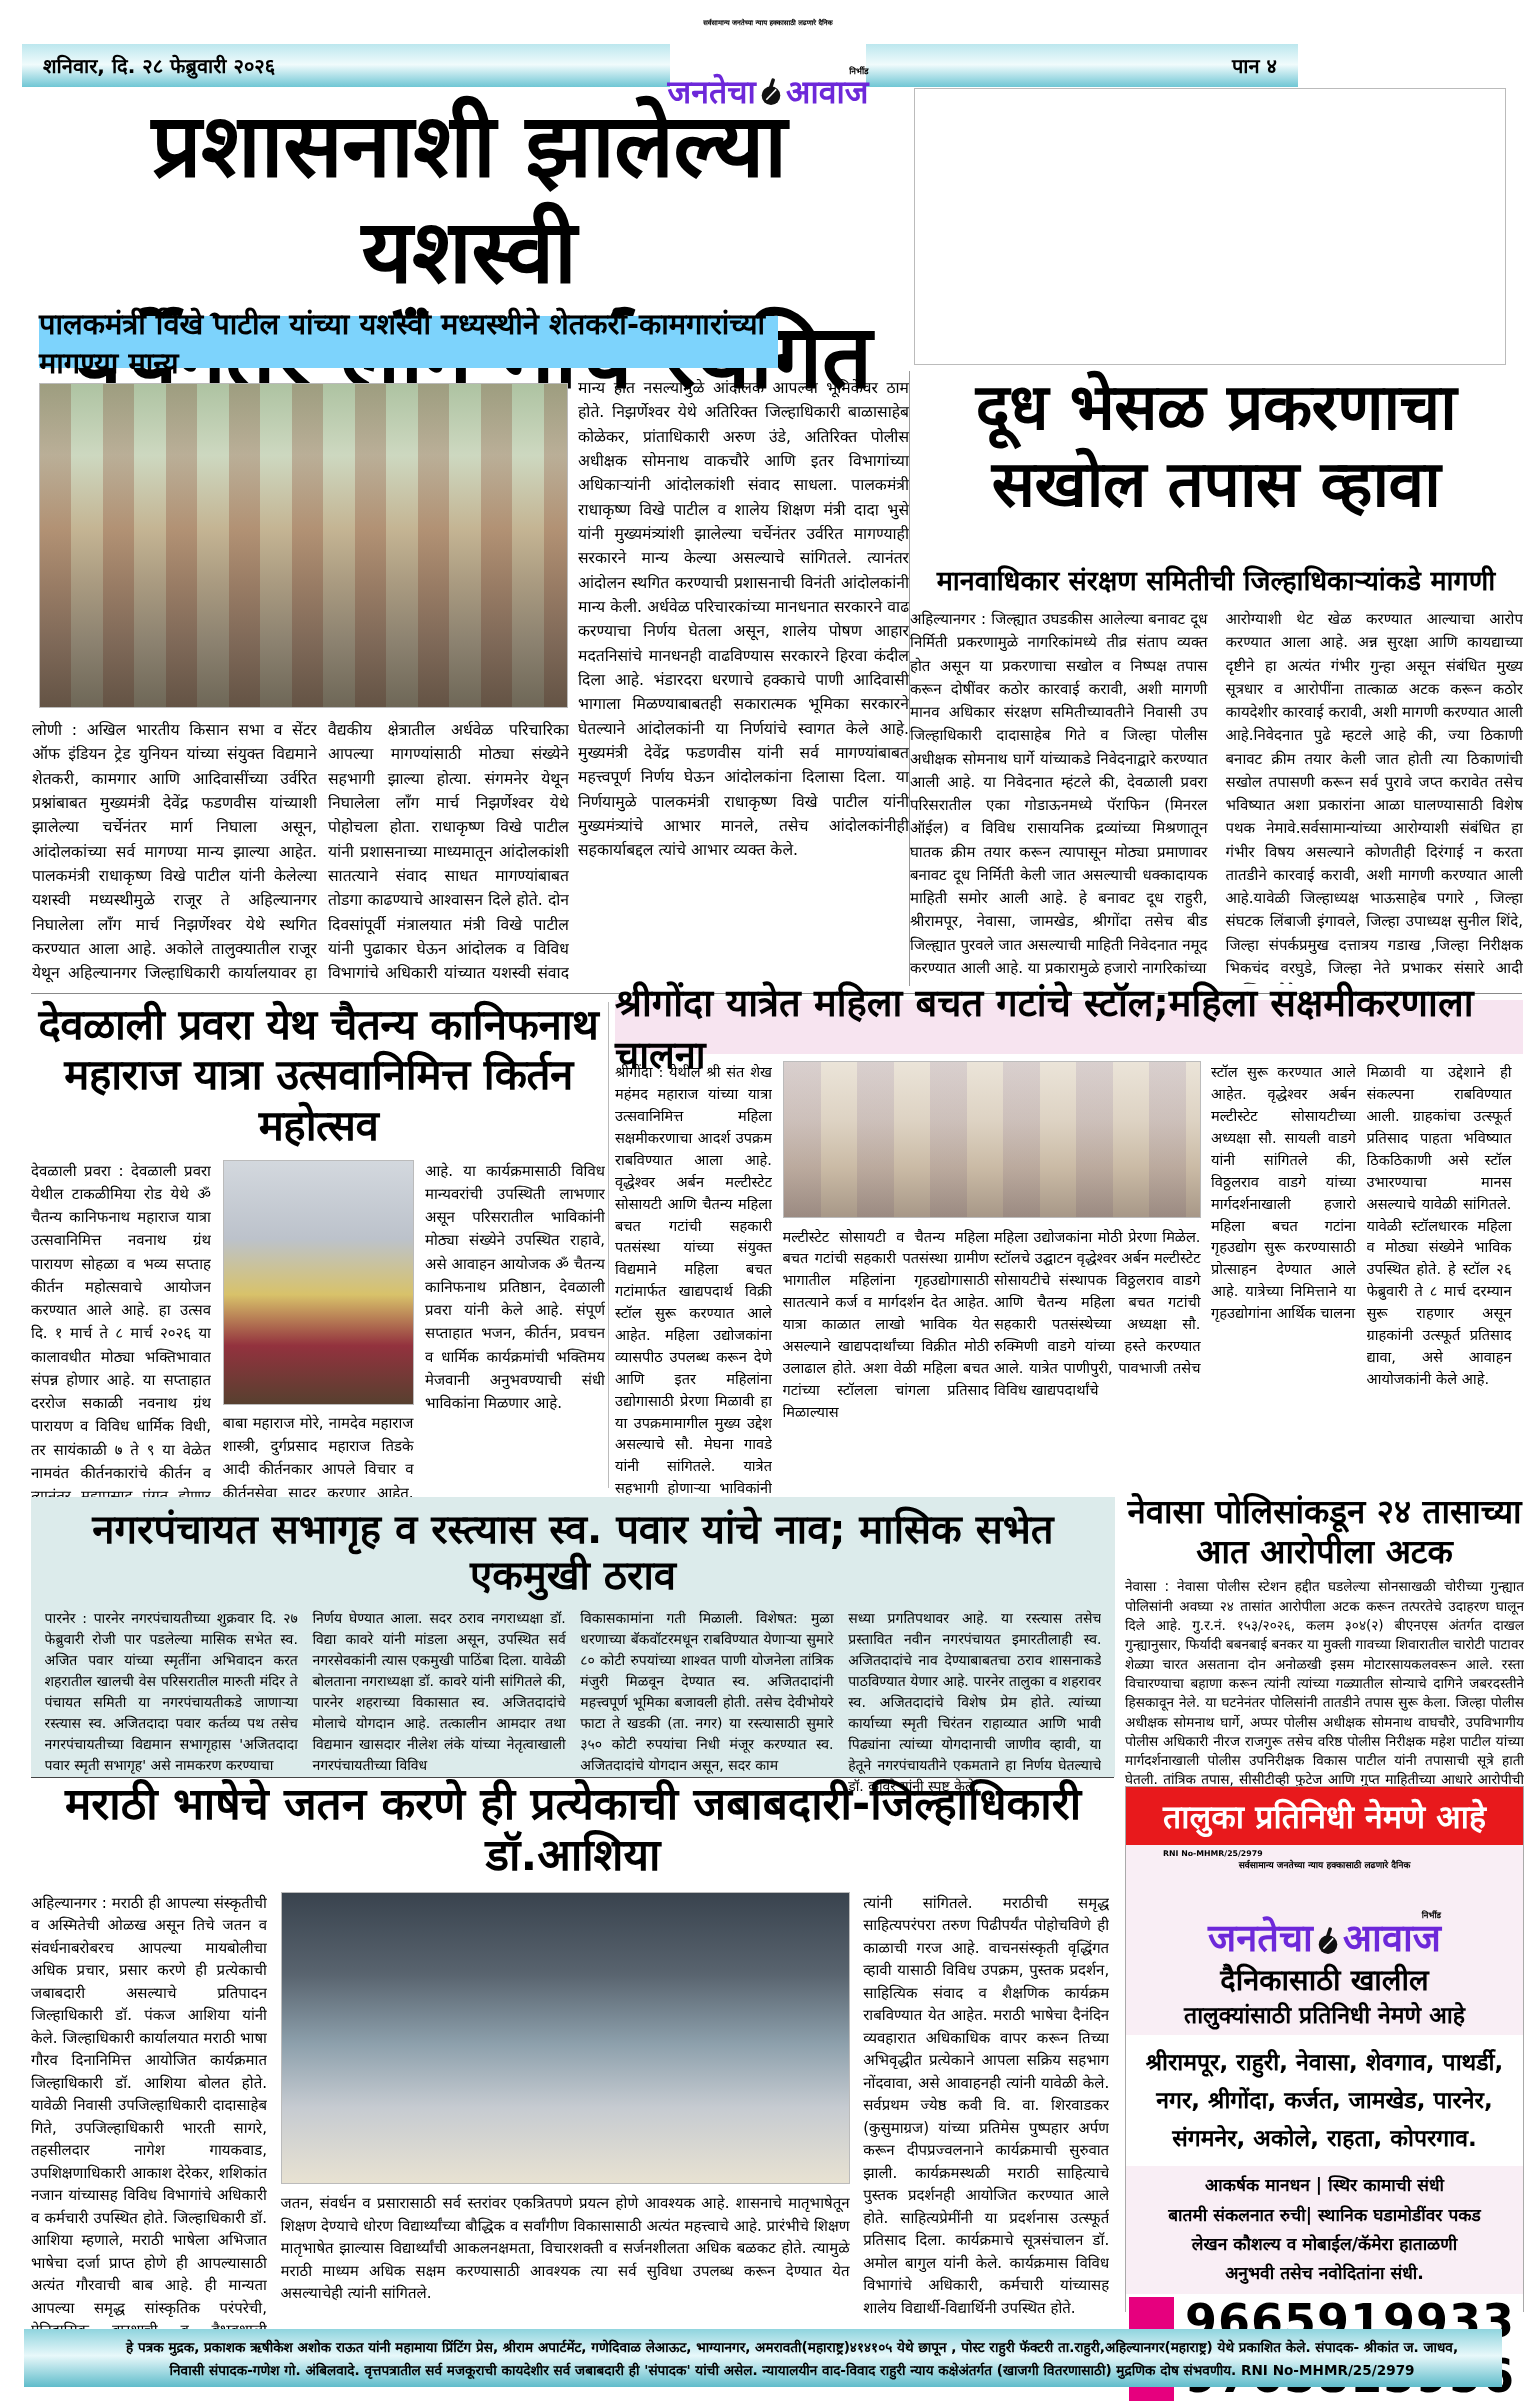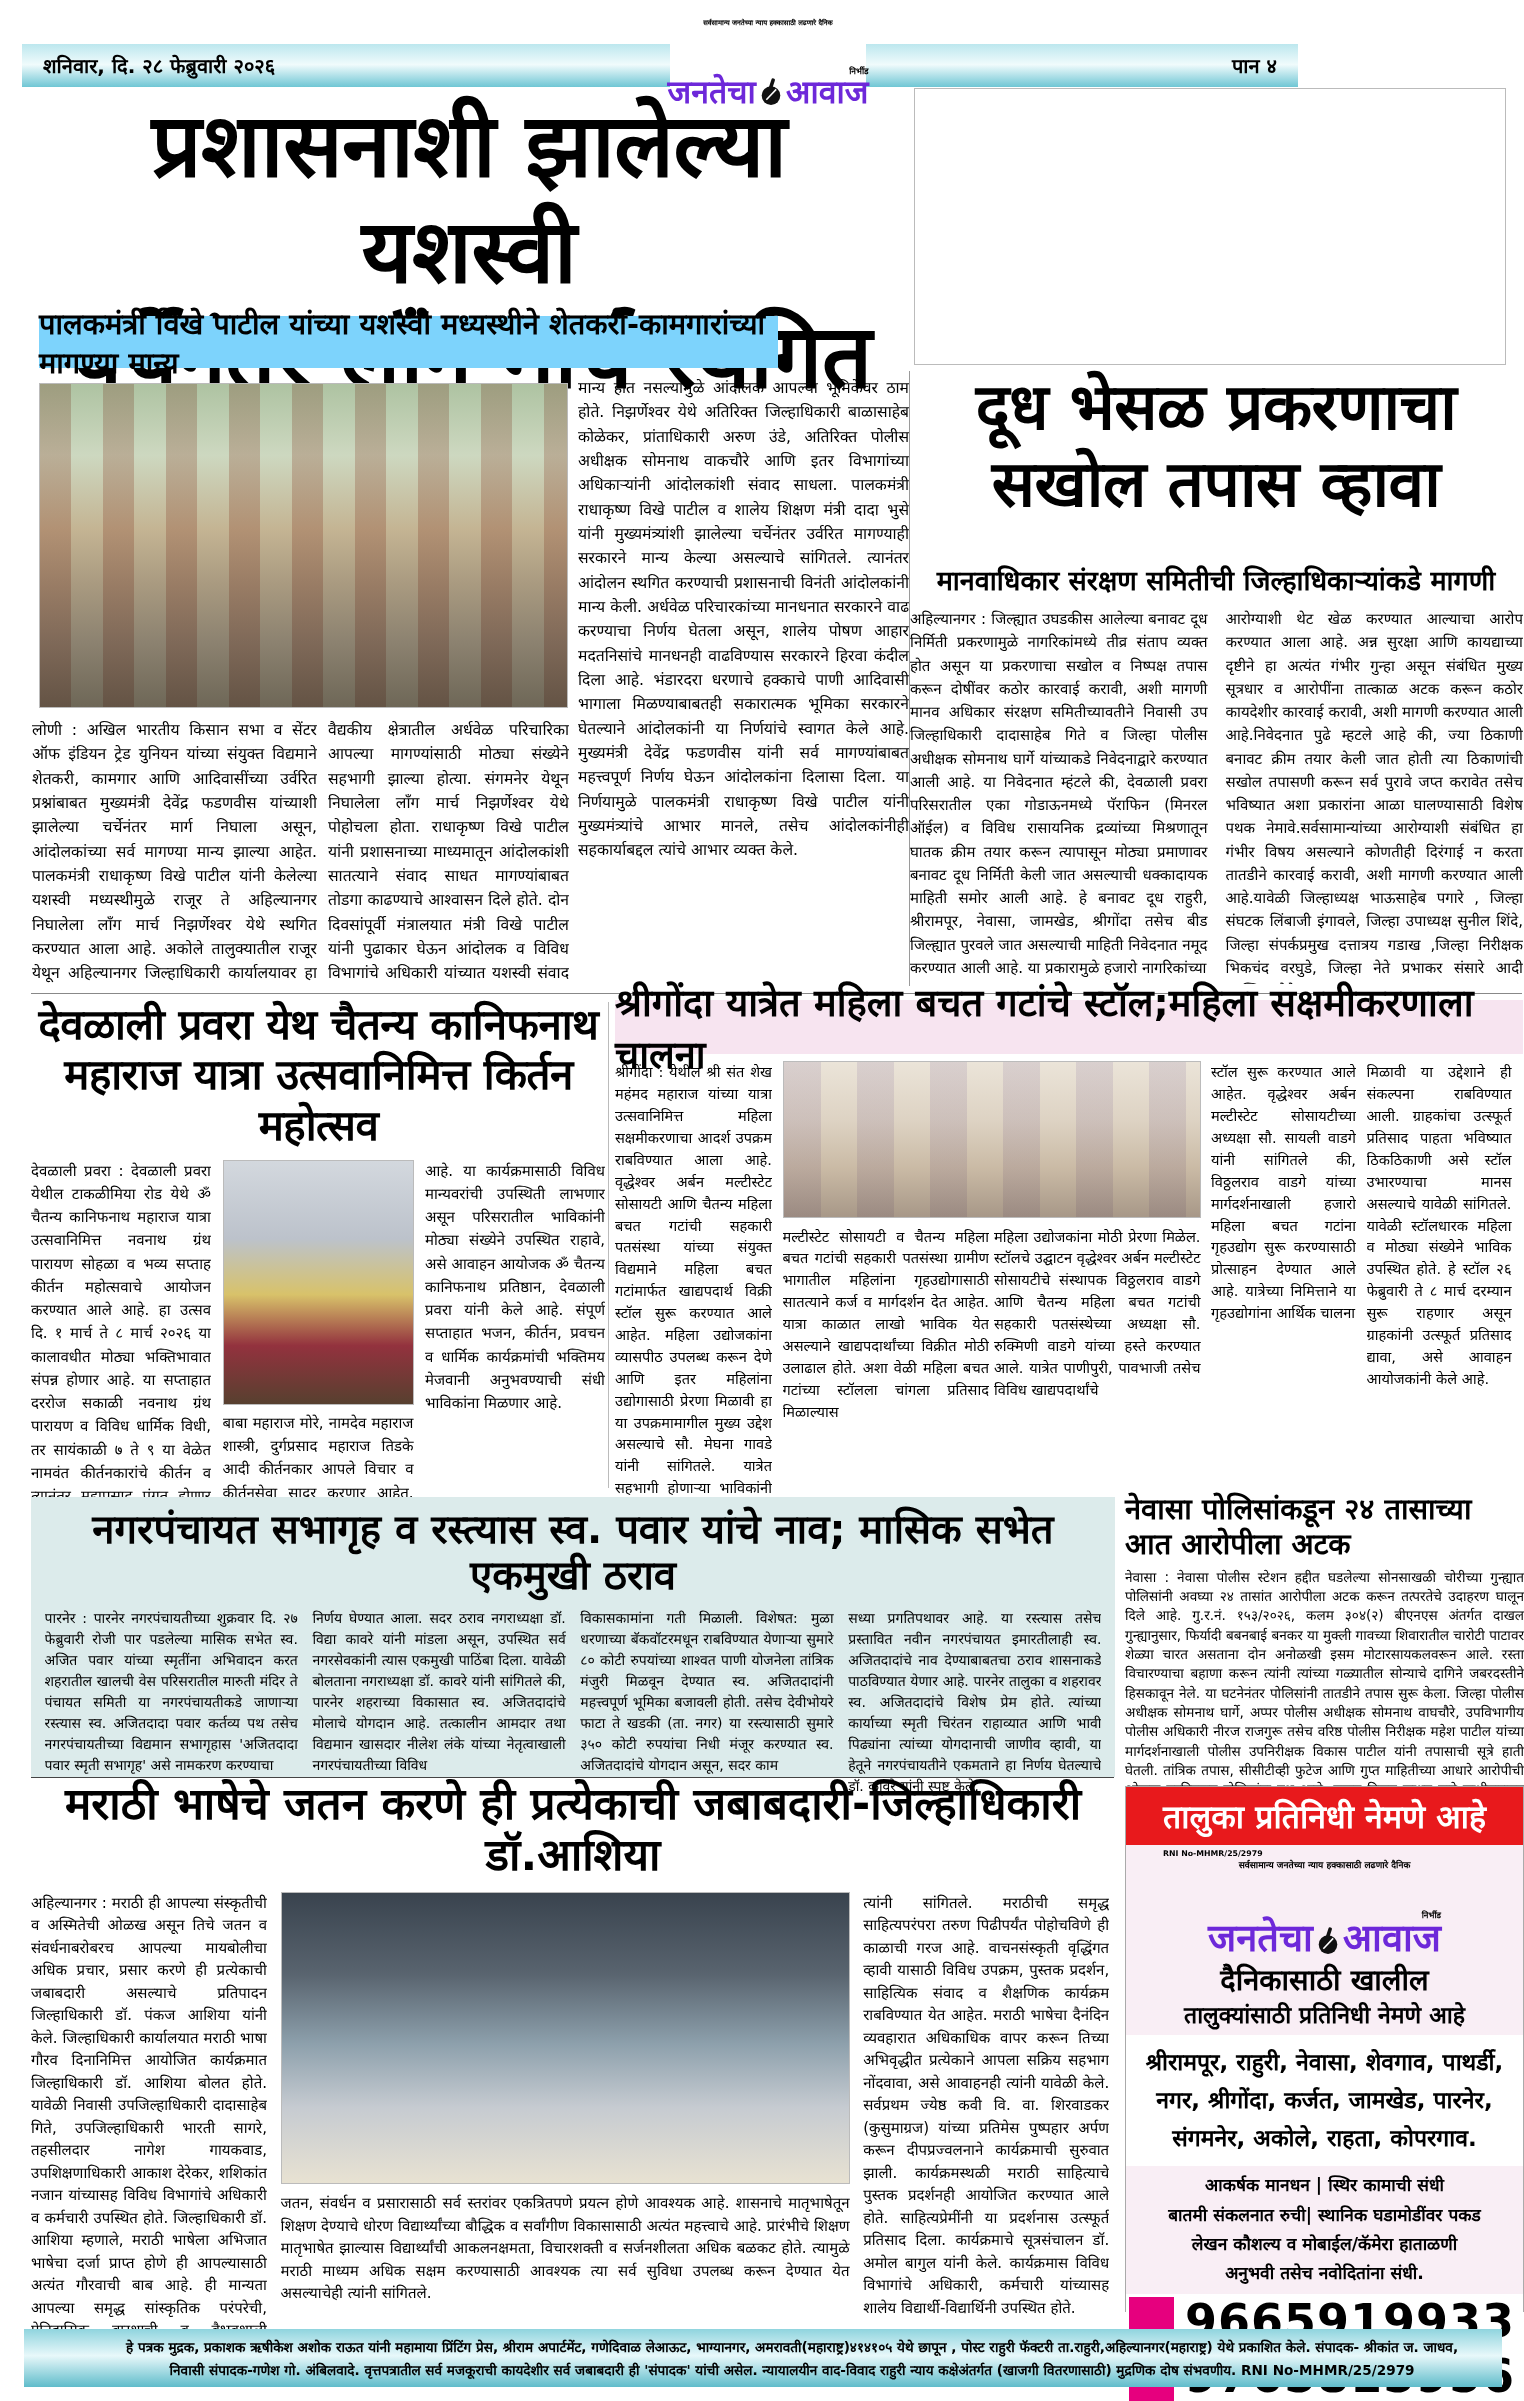--- a/index.html
+++ b/index.html
@@ -80,21 +80,21 @@
 
   
   .a5 { position:absolute; left:31px; top:1497px; width:1084px; height:280px; background:#dcebeb;
         box-sizing:border-box; padding:9.4px 13.6px; }
   .a5-hd { font-size:40px; font-weight:800; text-align:center; line-height:1.15; }
   .a5-body { display:flex; gap:14.6px; margin-top:9.4px; }
   .a5-body .colTxt { flex:1; font-size:14px; line-height:1.5; }
 
   
   .a6 { position:absolute; left:1125px; top:1492px; width:399px; height:287px; }
-  .a6-hd { font-size:29px; font-weight:800; text-align:left; line-height:1.2; }
+  .a6-hd { font-size:33px; font-weight:800; text-align:center; line-height:1.2; }
   .a6-body { margin-top:6.3px; font-size:13.6px; line-height:1.42; }
 
   
   .a7 { position:absolute; left:31px; top:1779px; width:1084px; height:545px; }
   .a7-hd { font-size:44px; font-weight:800; text-align:center; line-height:1.15; }
   .a7-body { display:flex; gap:13.6px; margin-top:11.5px; }
   .a7 .c1 { width:236px; }
   .a7 .mid { width:569px; display:flex; flex-direction:column; gap:8.4px; }
   .a7 .mid .photo { width:100%; height:292px; }
   .a7 .c3 { width:246px; }

